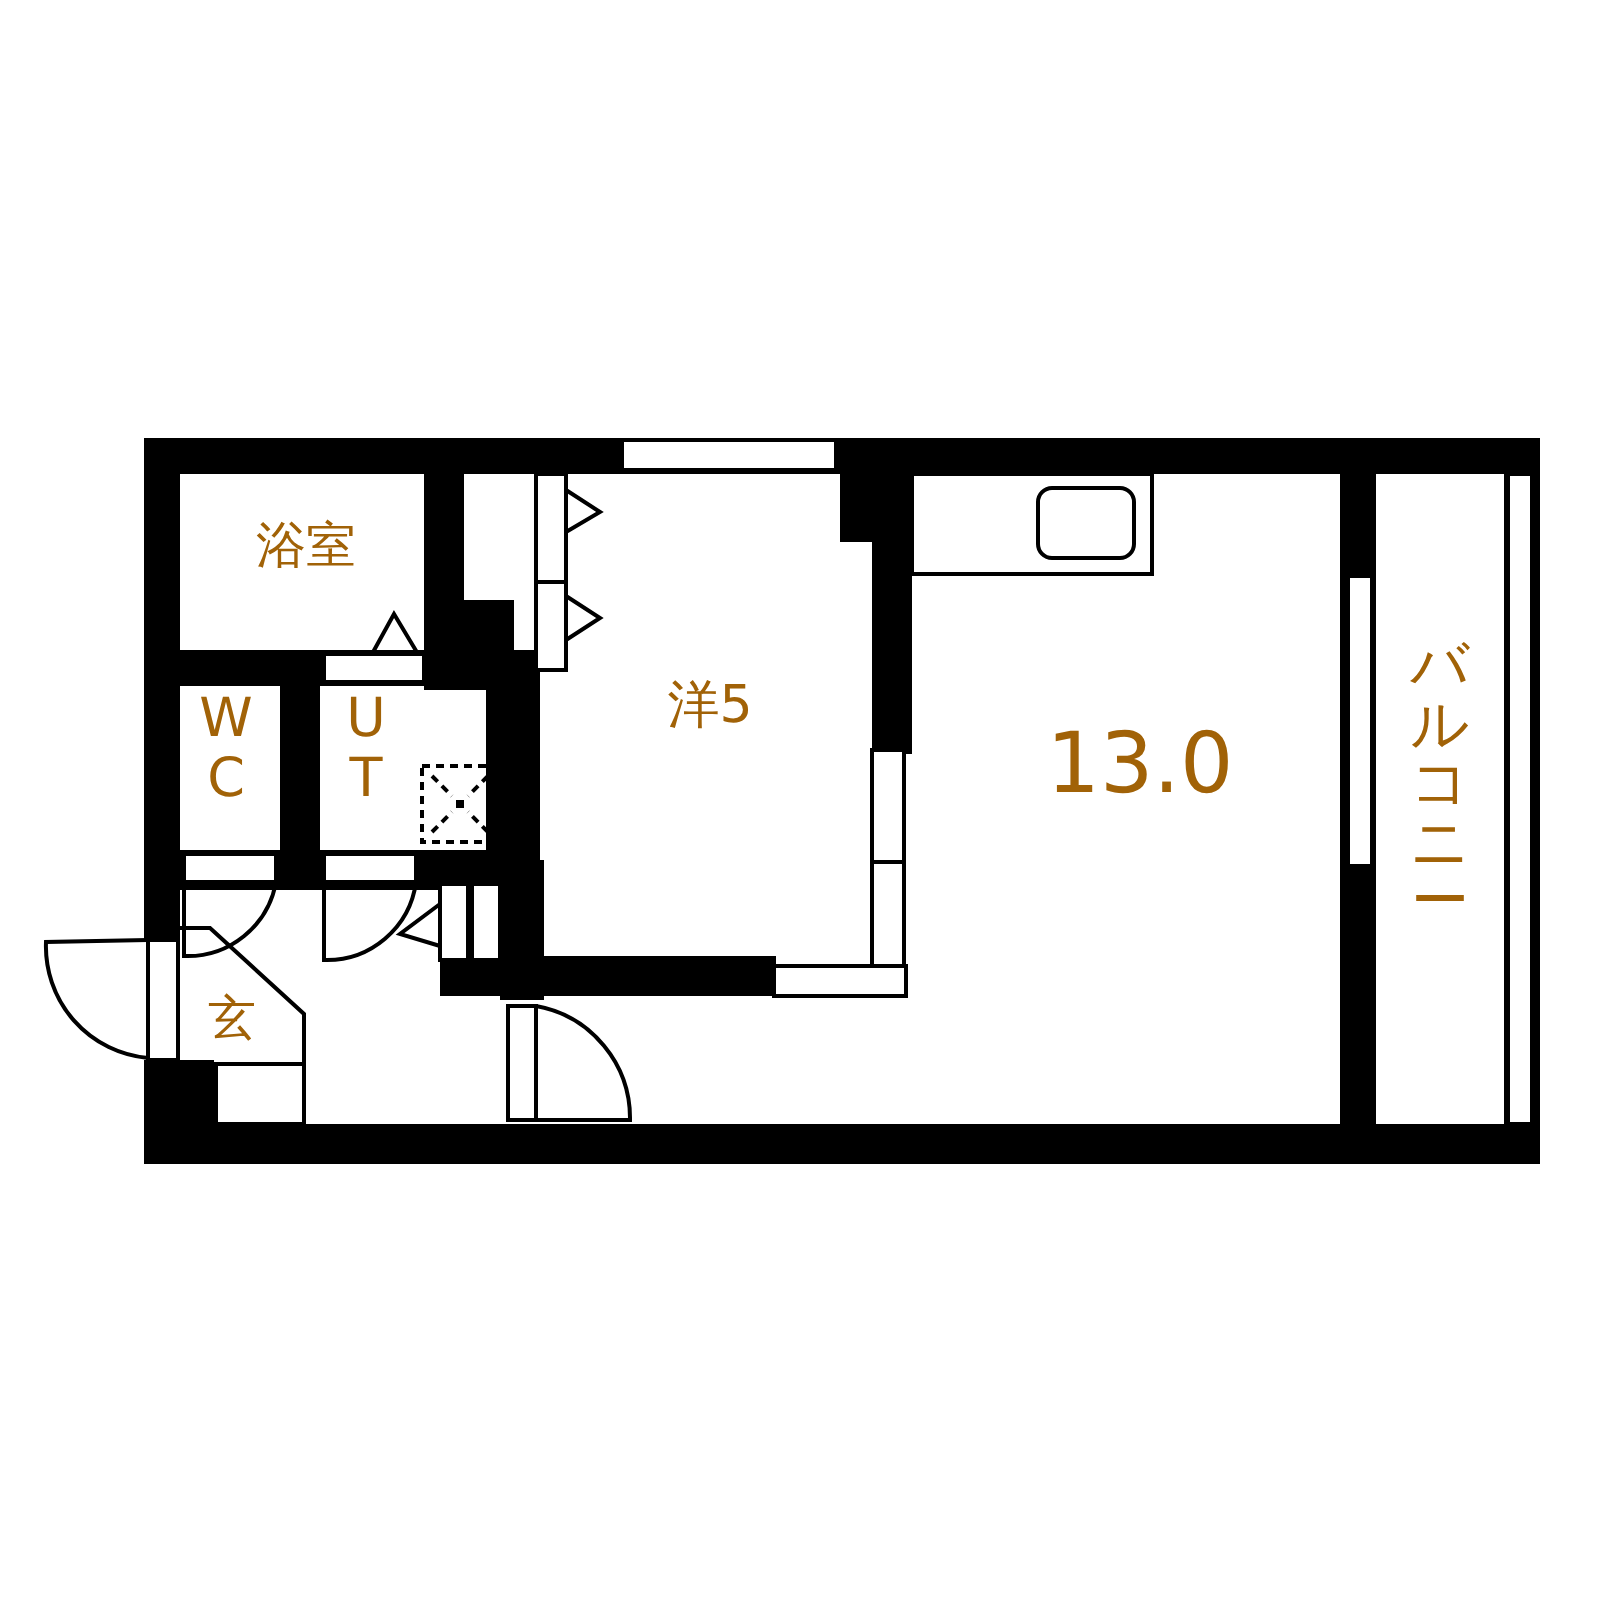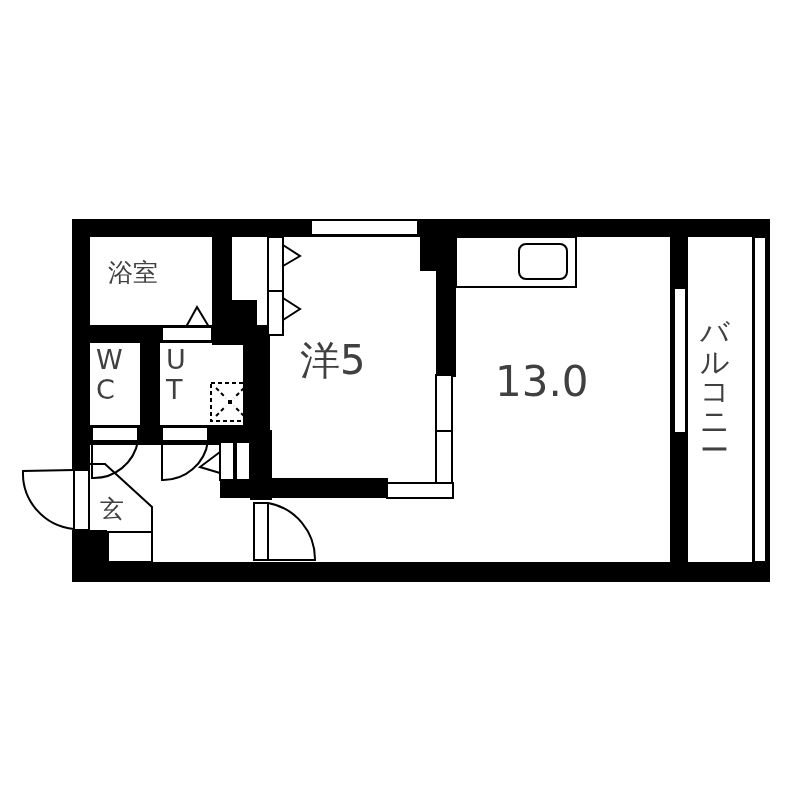--- a/index.html
+++ b/index.html
@@ -1,23 +1,23 @@
 <!DOCTYPE html>
 <html><head>
 <meta charset="utf-8">
 <style>
   html, body { margin:0; padding:0; background:#ffffff; }
   body { width:800px; height:800px; position:relative; overflow:hidden; font-family:"DejaVu Sans", sans-serif; }
   #plan { position:absolute; left:0; top:0; width:800px; height:800px; }
-  .lbl { position:absolute; color:#404040; font-family:"DejaVu Sans", sans-serif; line-height:1; }
+  .lbl { position:absolute; color:#a16207; font-family:"DejaVu Sans", sans-serif; text-align:center; line-height:1; }
   .room-bath { left:108px; top:260px; width:90px; font-size:25px; }
   .room-wc { left:96px; top:345px; width:34px; font-size:27px; line-height:1.1; }
   .room-ut { left:166px; top:345px; width:34px; font-size:27px; line-height:1.1; }
   .room-gen { left:100px; top:497px; width:32px; font-size:24px; }
-  .room-yo { left:300px; top:340px; width:110px; font-size:40px; }
+  .room-yo { left:300px; top:340px; width:110px; font-size:26px; }
   .room-ldk { left:495px; top:358px; width:150px; font-size:42px; line-height:1.15; }
   .room-bal { left:700px; top:318px; width:40px; font-size:29px; line-height:1.02; }
   .room-bal span { display:block; }
 </style>
 </head>
 <body>
 
 <svg id="plan" viewBox="0 0 800 800" xmlns="http://www.w3.org/2000/svg">
   <g fill="#000">
 

